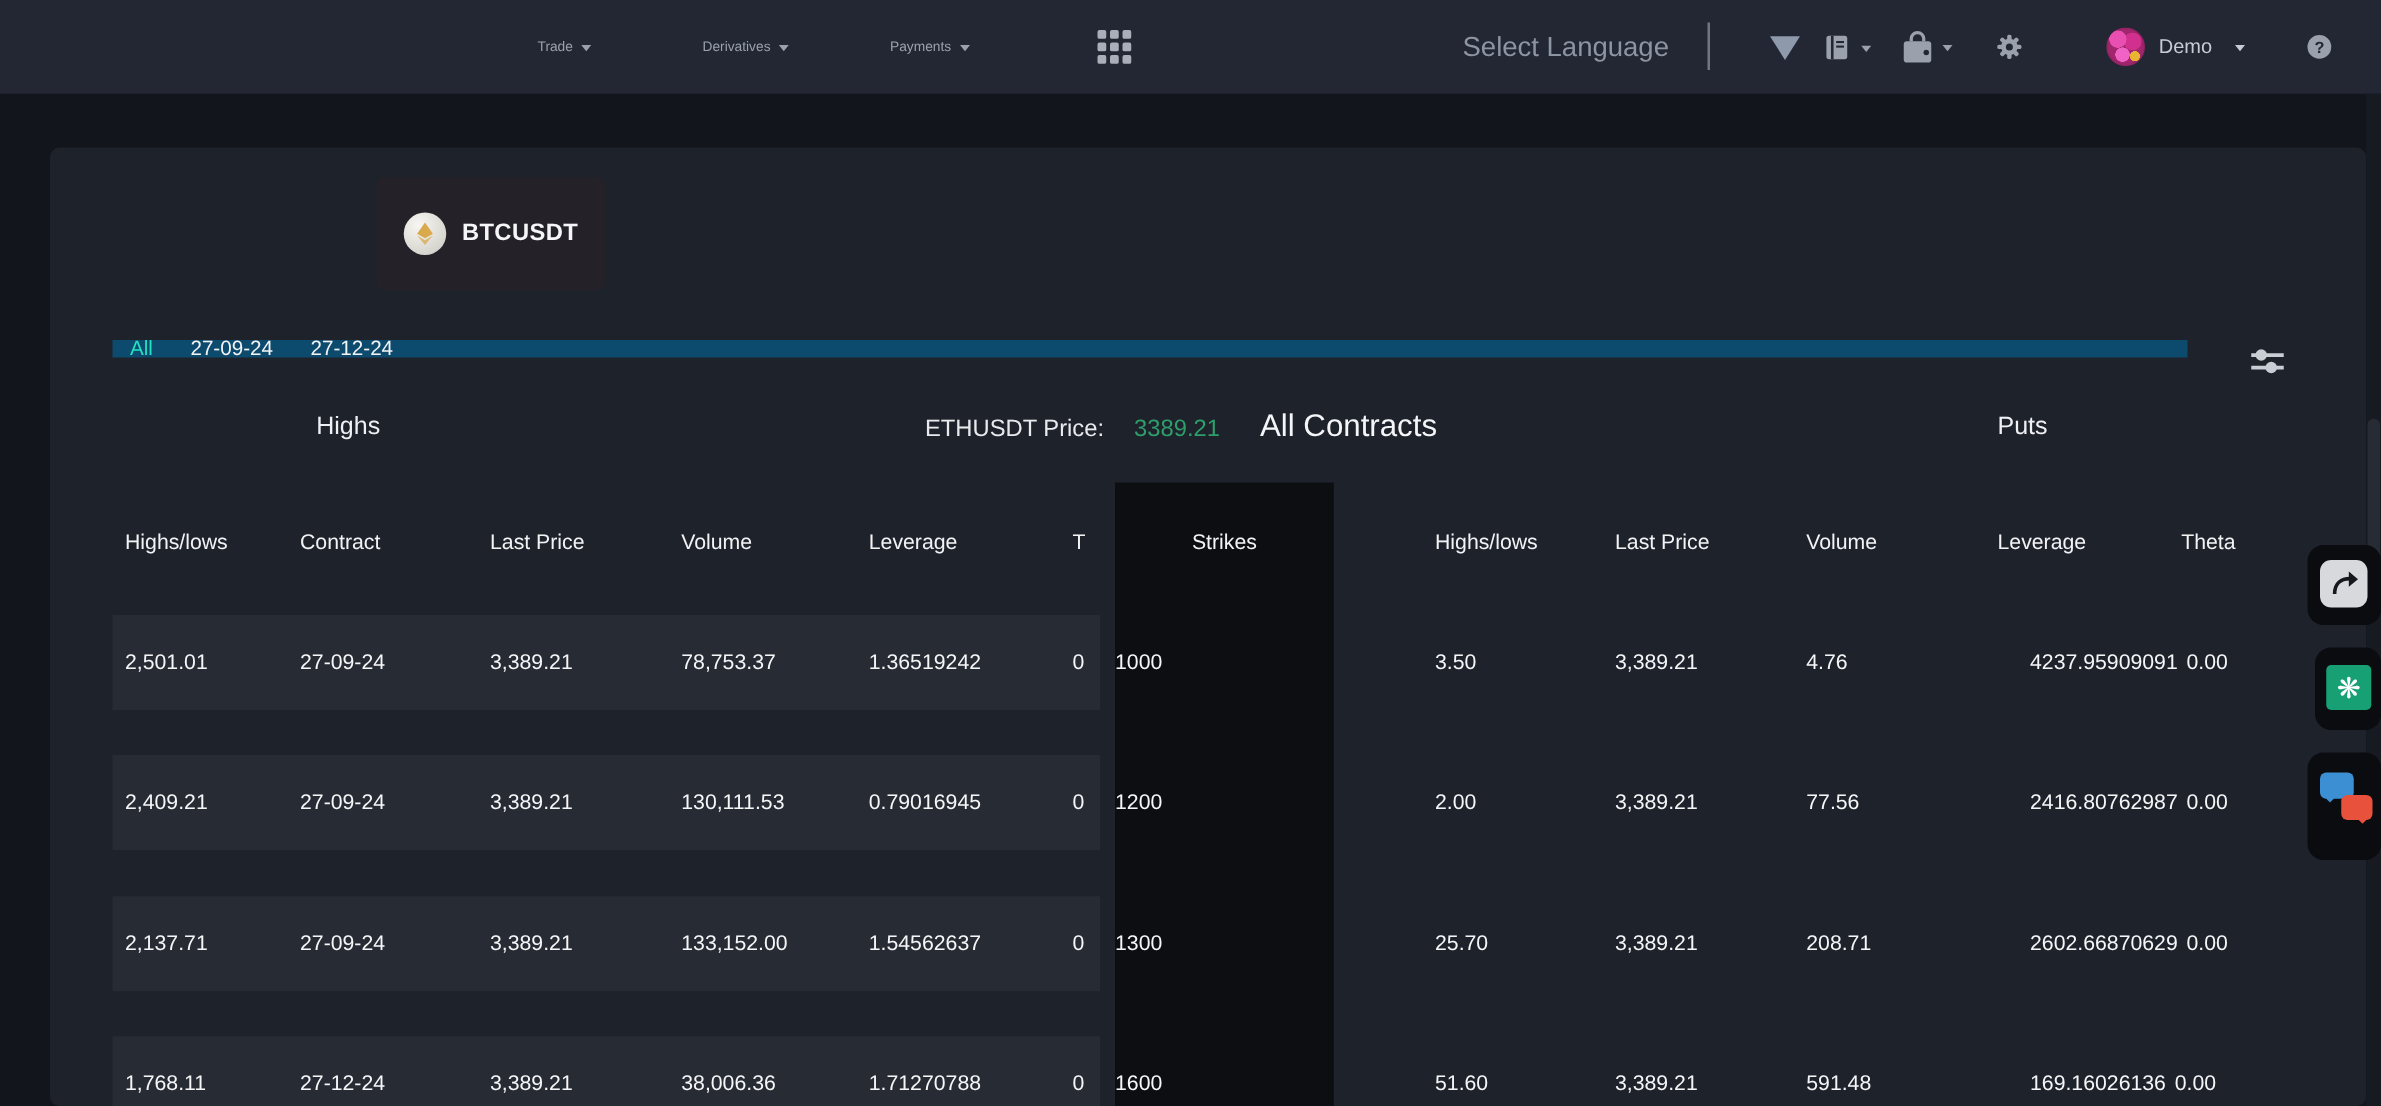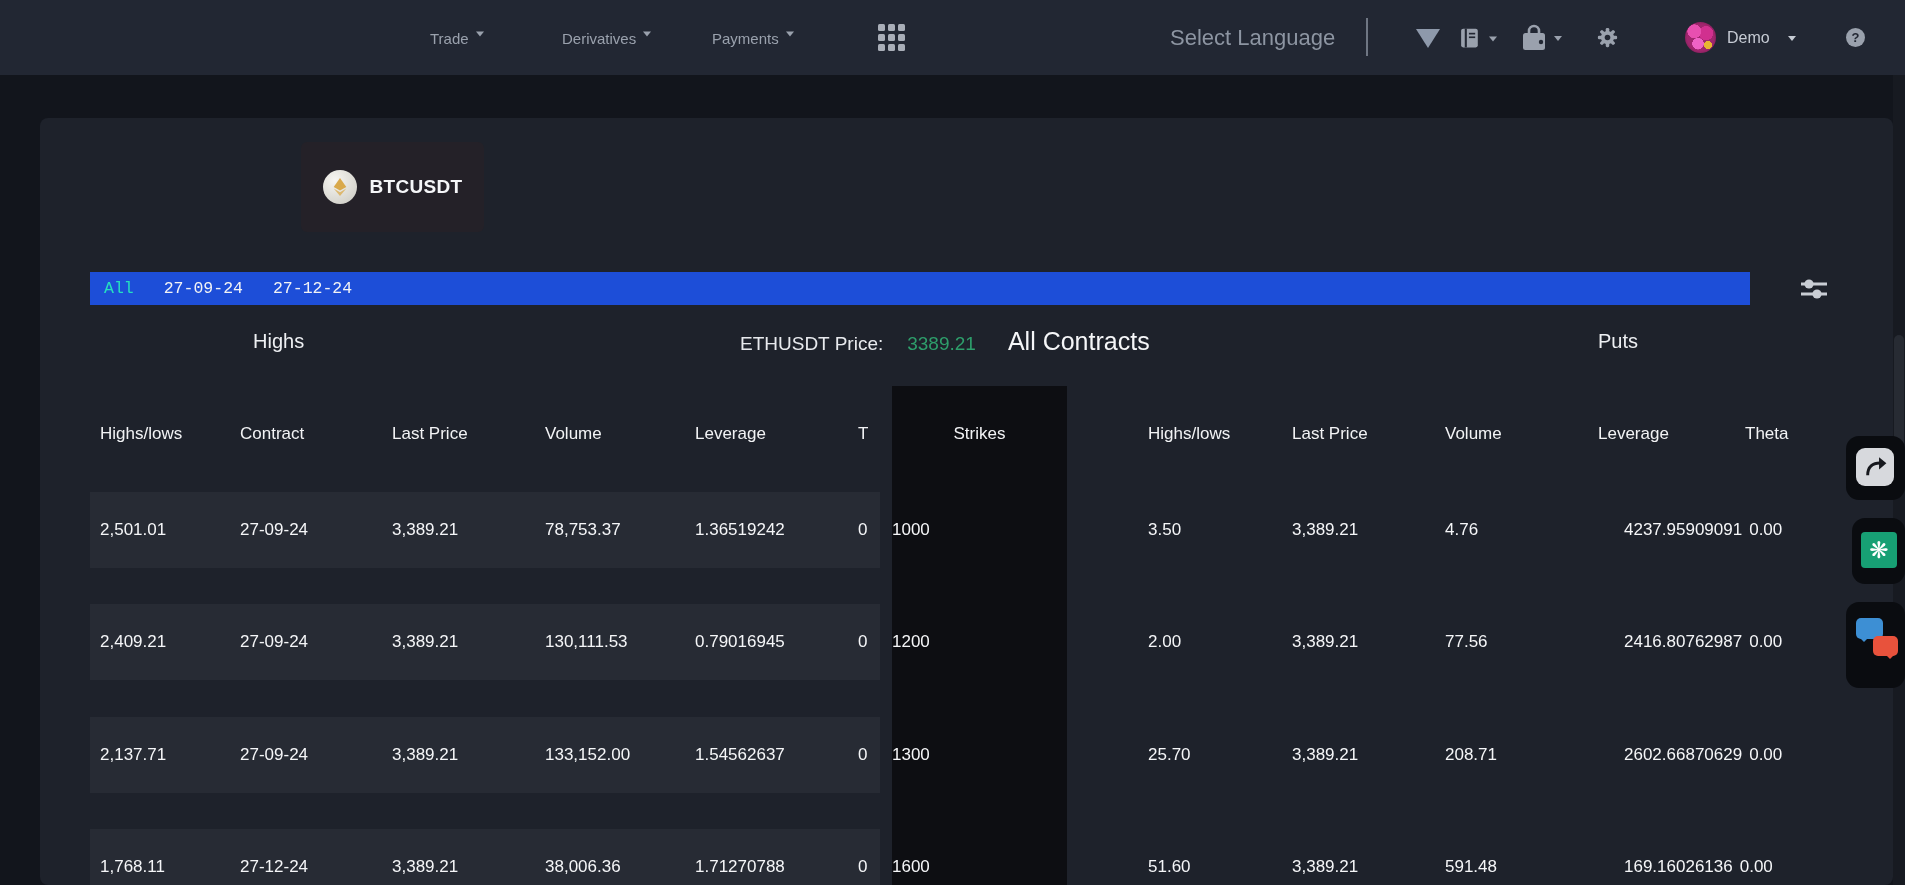--- a/index.html
+++ b/index.html
@@ -5,22 +5,22 @@
   * { margin:0; padding:0; box-sizing:border-box; }
   html,body { background:#0e1117; }
   .page {
     position:relative; width:1905px; height:885px; overflow:hidden;
     background:#12151c;
     font-family:"Liberation Sans","DejaVu Sans",sans-serif;
     color:#eef0f3;
   }
   
   .navbar { position:absolute; left:0; top:0; width:1905px; height:75px; background:#222733; }
-  .nav-item { position:absolute; top:50%; transform:translateY(-50%); display:flex; gap:7px;
-    color:#9aa1ad; font-size:15px; cursor:pointer; }
+  .nav-item { position:absolute; top:50%; transform:translateY(-50%); display:flex; align-items:center; gap:7px;
+    color:#9aa1ad; font-size:11px; cursor:pointer; }
   .caret { width:0; height:0; border-left:4.5px solid transparent; border-right:4.5px solid transparent; border-top:5px solid #9aa1ad; margin-top:2px; }
   .caret.light { border-top-color:#c6cbd4; }
   .grid-icon { position:absolute; left:878px; top:24px; width:28px; height:28px; display:grid;
     grid-template-columns:repeat(3,7px); grid-template-rows:repeat(3,7px); gap:3px; cursor:pointer; }
   .grid-icon span { background:#a9aeb8; border-radius:1.5px; }
   .select-language { position:absolute; left:1170px; top:50%; transform:translateY(-50%);
     font-size:22px; color:#8d95a2; cursor:pointer; }
   .nav-divider { position:absolute; left:1366px; top:18px; width:2px; height:38px; background:#6f7683; }
   .flag-triangle { position:absolute; left:1416px; top:29px; width:0; height:0; cursor:pointer;
     border-left:12px solid transparent; border-right:12px solid transparent; border-top:19px solid #8e99ab; }
@@ -39,22 +39,22 @@
   .help-circle { position:absolute; left:1846px; top:28px; width:19px; height:19px; border-radius:50%;
     background:#9aa1ad; color:#222733; font-size:13px; font-weight:bold; display:flex; align-items:center; justify-content:center; cursor:pointer; }
   
   .card { position:absolute; left:40px; top:118px; width:1853px; height:767px; background:#1e222b; border-radius:8px; }
   
   .pair-btn { position:absolute; top:142px; height:90px; background:#242128; border-radius:6px; cursor:pointer;
     display:flex; align-items:center; justify-content:center; gap:13px; }
   .pair-btn .sym { font-size:19px; font-weight:bold; letter-spacing:.3px; }
   .coin-circle { width:34px; height:34px; border-radius:50%; display:flex; align-items:center; justify-content:center; }
   
-  .tabs-bar { position:absolute; left:90px; top:272px; width:1660px; height:33px; background:#1d4ed8;
-    display:flex; align-items:center; gap:30px; padding-left:14px;font-family:Liberation Mono, monospace; }
+  .tabs-bar { position:absolute; left:90px; top:272px; width:1660px; height:14px; background:#0c4a6e;
+    display:flex; align-items:center; gap:30px; padding-left:14px; }
   .tab { font-size:16.5px; color:#f2f3f5; cursor:pointer; white-space:nowrap; }
   .tab.active { color:#25e0c0; }
   .filter-icon { position:absolute; left:1800px; top:276px; width:28px; height:26px; cursor:pointer; }
   
   .calls-title { position:absolute; left:253px; top:330px; font-size:20px; }
   .puts-title  { position:absolute; left:1598px; top:330px; font-size:20px; }
   .center-head { position:absolute; left:740px; top:327px; display:flex; align-items:baseline; gap:24px; }
   .center-head .plabel { font-size:19px; color:#e8eaee; }
   .center-head .pval   { font-size:19px; color:#2e9e6b; }
   .center-head .ctitle { font-size:25px; color:#f5f6f8; margin-left:8px; }

